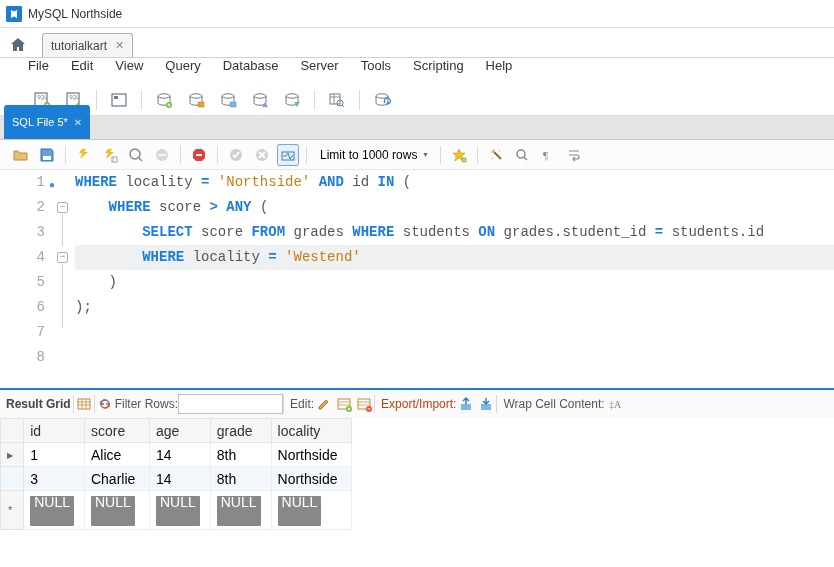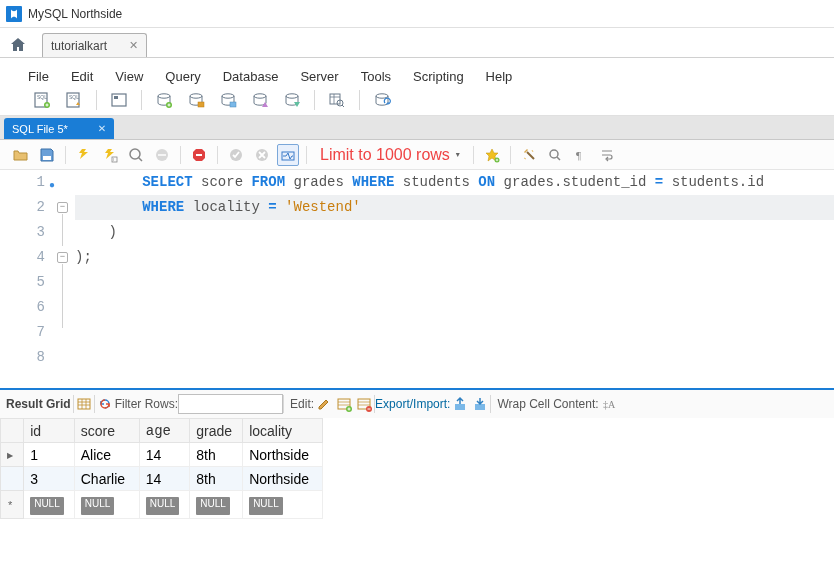--- a/index.html
+++ b/index.html
@@ -3,35 +3,35 @@
   <meta charset="utf-8">
   <style>
     * { box-sizing: border-box; margin: 0; padding: 0; }
     body { font-family: "Segoe UI", Tahoma, sans-serif; font-size: 12px; background: #fff; width: 834px; height: 567px; overflow: hidden; }
     .titlebar { height: 28px; display: flex; align-items: center; padding: 0 6px; background: #fff; border-bottom: 1px solid #e0e0e0; }
     .titlebar .logo { width: 16px; height: 16px; background: #1a7dd6; display: inline-flex; align-items: center; justify-content: center; border-radius: 1px; margin-right: 6px; }
     .titlebar .logo svg { width: 12px; height: 12px; }
     .titlebar .title { font-size: 12px; color: #333; }
     .tabbar { height: 30px; display: flex; align-items: flex-end; padding-left: 6px; border-bottom: 1px solid #d0d0d0; background: #fff; }
     .homeicon { width: 24px; height: 24px; margin-right: 12px; display: flex; align-items: center; justify-content: center; cursor: pointer; }
-    .hometab { position: relative; height: 24px; padding: 0 8px; display: flex; align-items: center; border: 1px solid #b0b0b0; border-bottom: none; border-radius: 3px 3px 0 0; background: #f5f5f5; font-size: 12px; color: #444; gap: 14px; }
+    .hometab { position: relative; height: 24px; padding: 0 8px; display: flex; align-items: center; border: 1px solid #b0b0b0; border-bottom: none; border-radius: 3px 3px 0 0; background: #f5f5f5; font-size: 12px; color: #444; }
     .hometab .close { margin-left: 8px; color: #888; cursor: pointer; font-size: 11px; }
-    .menubar { height: 26px; display: flex; align-items: flex-end; padding-left: 28px; background: #fff; }
+    .menubar { height: 26px; display: flex; align-items: flex-start; padding-left: 28px; background: #fff; }
     .menubar span { margin-right: 22px; font-size: 13px; color: #333; cursor: pointer; }
     .maintoolbar { height: 32px; display: flex; align-items: center; padding-left: 30px; gap: 8px; border-bottom: 1px solid #e0e0e0; }
     .tb-icon { width: 24px; height: 24px; display: flex; align-items: center; justify-content: center; cursor: pointer; border-radius: 2px; }
     .tb-sep { width: 1px; height: 20px; background: #d8d8d8; margin: 0 2px; }
     .sql-tabbar { height: 24px; background: #e5e5e5; border-bottom: 1px solid #c8c8c8; display: flex; align-items: flex-end; padding-left: 4px; }
-    .sql-tab { height: 21px; padding: 0 8px; background: #1a7dd6; color: #fff; border-radius: 3px 3px 0 0; display: flex; align-items: center; font-size: 11px; gap: 24px; }
+    .sql-tab { height: 34px; padding: 0 8px; background: #1a7dd6; color: #fff; border-radius: 3px 3px 0 0; display: flex; align-items: center; font-size: 11px; }
     .sql-tab .close { margin-left: 6px; color: #cfe6fa; cursor: pointer; font-size: 10px; }
     .editor-toolbar { height: 30px; display: flex; align-items: center; padding-left: 10px; gap: 4px; border-bottom: 1px solid #e5e5e5; background: #fcfcfc; }
     .et-icon { width: 22px; height: 22px; display: flex; align-items: center; justify-content: center; cursor: pointer; }
     .et-icon.active { border: 1px solid #7aa7d9; background: #e8f0fc; border-radius: 2px; }
     .et-sep { width: 1px; height: 18px; background: #dcdcdc; margin: 0 3px; }
-    .limit { font-size: 16px; color: #ef4444; padding: 0 6px; display: flex; align-items: center; cursor: pointer; }
+    .limit { font-size: 12px; color: #000000; padding: 0 6px; display: flex; align-items: center; cursor: pointer; }
     .limit::after { content: "▾"; font-size: 8px; margin-left: 6px; color: #666; }
     .sql-editor { font-family: Consolas, "Courier New", monospace; font-size: 14px; line-height: 25px; display: flex; }
     .gutter { width: 55px; text-align: right; padding-right: 10px; color: #9aa8b8; background: #fff; user-select: none; position: relative; }
     .gutter .ln { height: 25px; position: relative; }
     .gutter .dot::before { content: "●"; color: #3a8de0; position: absolute; right: -10px; font-size: 10px; top: 3px; }
     .fold-col { width: 16px; background: #fff; position: relative; }
     .fold { position: absolute; width: 11px; height: 11px; border: 1px solid #b0b0b0; border-radius: 2px; left: 2px; display: flex; align-items: center; justify-content: center; font-size: 9px; color: #888; background: #fff; }
     .fold-line { position: absolute; width: 1px; background: #d0d0d0; left: 7px; }
     .code { flex: 1; padding-left: 4px; }
     .code .row { height: 25px; white-space: pre; }
@@ -46,22 +46,22 @@
     .rb-icon { width: 20px; height: 20px; display: flex; align-items: center; justify-content: center; cursor: pointer; }
     .rb-sep { width: 1px; height: 18px; background: #d8d8d8; }
     .filterbox { width: 105px; height: 20px; border: 1px solid #bfbfbf; font-size: 11px; padding: 0 3px; }
     .grid { font-size: 14px; }
     .grid table { border-collapse: collapse; }
     .grid th { background: #f6f6f6; font-weight: normal; text-align: left; padding: 3px 10px 3px 6px; border: 1px solid #e3e3e3; color: #333; height: 24px; }
     .grid td { padding: 3px 10px 3px 6px; border: 1px solid #eee; height: 24px; vertical-align: middle; }
     .grid tr.alt td { background: #f2f7fc; }
     .grid .rowhead { width: 18px; background: #f6f6f6; border: 1px solid #e3e3e3; text-align: center; font-size: 10px; color: #888; }
     .grid .rowhead.sel::before { content: "▶"; font-size: 8px; color: #666; }
-    .nullcell { display: inline-block; background: #888; color: #fff; font-size: 10px; padding: 0 4px; height: 18px; line-height: 13px; border-radius: 1px; }
-    .c-id { min-width: 40px; } .c-name { min-width: 65px; } .c-age { min-width: 40px; font-family: Liberation Mono, monospace; } .c-grade { min-width: 50px; } .c-loc { min-width: 80px; }
+    .nullcell { display: inline-block; background: #888; color: #fff; font-size: 14px; padding: 0 4px; height: 30px; line-height: 13px; border-radius: 1px; }
+    .c-id { min-width: 40px; } .c-name { min-width: 65px; } .c-age { min-width: 40px; } .c-grade { min-width: 50px; } .c-loc { min-width: 80px; }
   </style>
 </head>
 <body>
 
 <div class="titlebar">
   <span class="logo">
     <svg viewBox="0 0 16 16">
         <path d="M4 2 C6 5 10 5 12 2 L12 14 C10 11 6 11 4 14 Z" fill="#fff"></path>
       </svg>
   </span>
@@ -289,20 +289,22 @@
       <div class="ln">7</div>
       <div class="ln">8</div>
   </div>
   <div class="fold-col">
     <div class="fold" style="top:32px">−</div>
     <div class="fold-line" style="top:44px;height:32px"></div>
     <div class="fold" style="top:82px">−</div>
     <div class="fold-line" style="top:94px;height:64px"></div>
   </div>
   <div class="code">
+    <div class="row"><span class="kw">WHERE</span> <span class="ident">locality</span> <span class="op">=</span> <span class="str">'Northside'</span> <span class="kw">AND</span> <span class="ident">id</span> <span class="kw">IN</span> <span class="punc">(</span></div>
+    <div class="row">    <span class="kw">WHERE</span> <span class="ident">score</span> <span class="op">&gt;</span> <span class="kw">ANY</span> <span class="punc">(</span></div>
     <div class="row">        <span class="kw">SELECT</span> <span class="ident">score</span> <span class="kw">FROM</span> <span class="ident">grades</span> <span class="kw">WHERE</span> <span class="ident">students</span> <span class="kw">ON</span> <span class="ident">grades.student_id</span> <span class="op">=</span> <span class="ident">students.id</span></div>
     <div class="row hl">        <span class="kw">WHERE</span> <span class="ident">locality</span> <span class="op">=</span> <span class="str">'Westend'</span></div>
     <div class="row">    <span class="punc">)</span></div>
     <div class="row"><span class="punc">);</span></div>
   </div>
 </div>
 
 <div style="height:18px"></div>
 
 <div class="result-bar">
@@ -342,21 +344,21 @@
     </div>
   <div class="rb-icon">
       <svg width="16" height="16" viewBox="0 0 16 16">
         <rect x="2" y="3" width="12" height="10" fill="none" stroke="#c09030"></rect>
         <path d="M2 6 H14 M2 9 H14" stroke="#c09030" stroke-width="0.7"></path>
         <circle cx="13" cy="13" r="3" fill="#e05040"></circle>
         <path d="M11.5 13 H14.5" stroke="#fff"></path>
       </svg>
     </div>
   <div class="rb-sep"></div>
-  <span style="color:#0369a1;">Export/Import:</span>
+  <span style="color:#c2410c;margin-left:6px">Export/Import:</span>
   <div class="rb-icon">
       <svg width="16" height="16" viewBox="0 0 16 16">
         <rect x="3" y="8" width="10" height="6" fill="#7ab8e8"></rect>
         <path d="M8 2 L8 8 M5 5 L8 2 L11 5" fill="none" stroke="#3080c0" stroke-width="1.5"></path>
       </svg>
     </div>
   <div class="rb-icon">
       <svg width="16" height="16" viewBox="0 0 16 16">
         <rect x="3" y="8" width="10" height="6" fill="#7ab8e8"></rect>
         <path d="M8 8 L8 2 M5 5 L8 8 L11 5" fill="none" stroke="#3080c0" stroke-width="1.5"></path>

